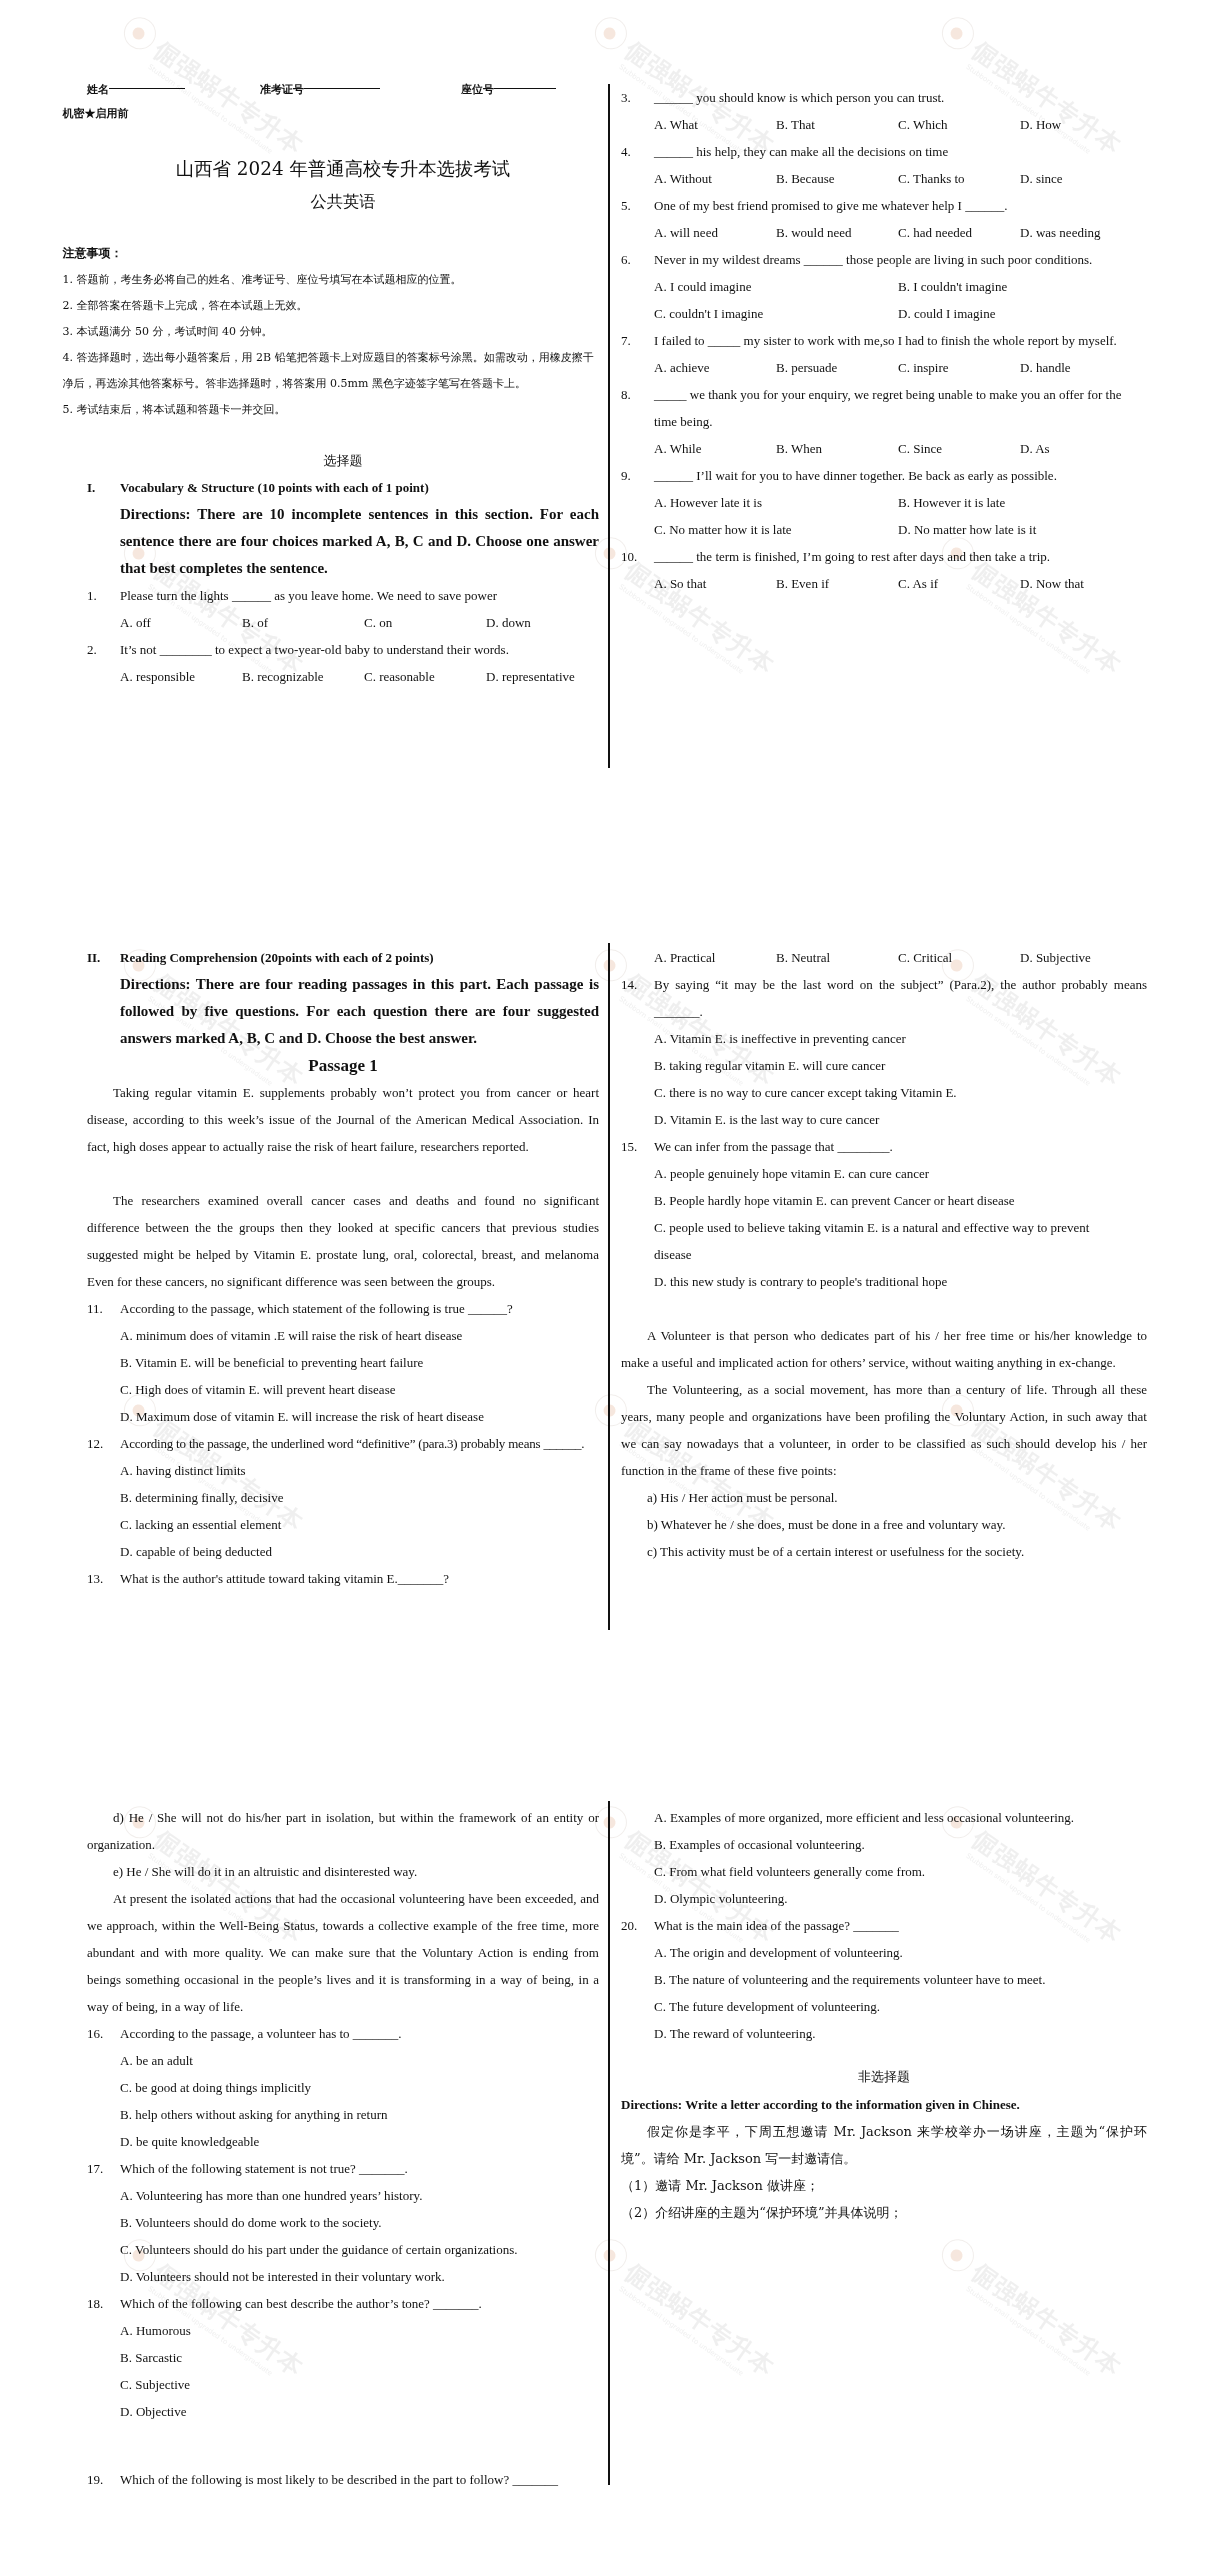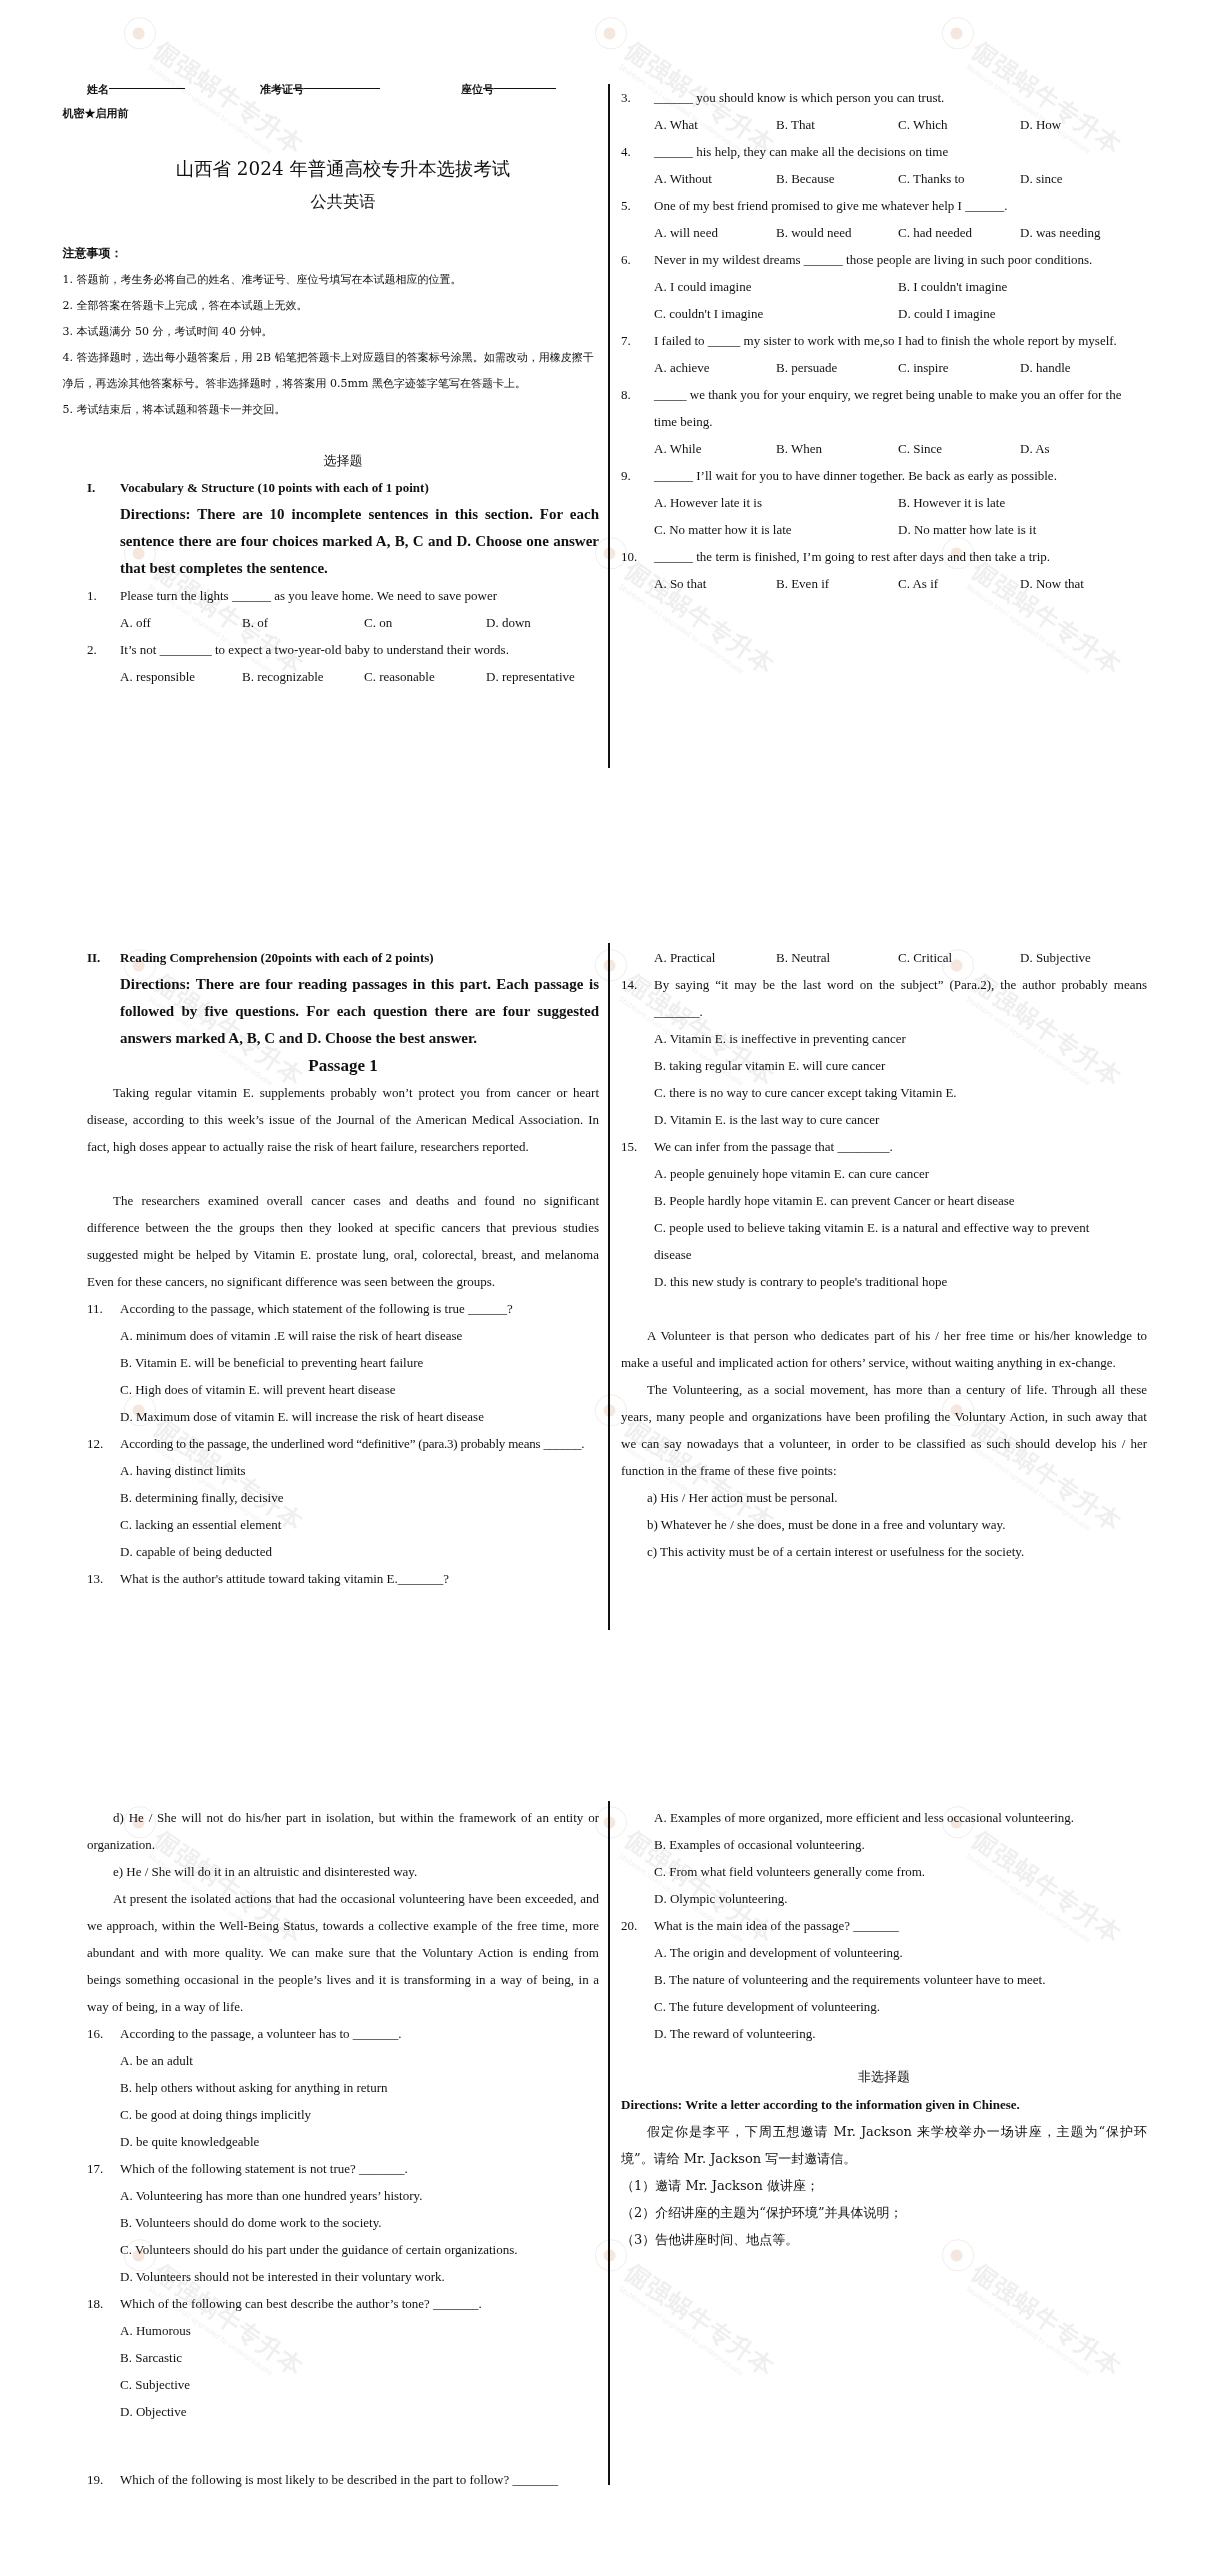--- a/index.html
+++ b/index.html
@@ -388,22 +388,22 @@
     <div class="item wrapflush">d) He / She will not do his/her part in isolation, but within the framework of an entity or organization.</div>
     <div class="item">e) He / She will do it in an altruistic and disinterested way.</div>
     <div class="para">At present the isolated actions that had the occasional volunteering have been exceeded, and we approach, within the Well-Being Status, towards a collective example of the free time, more abundant and with more quality. We can make sure that the Voluntary Action is ending from beings something occasional in the people’s lives and it is transforming in a way of being, in a way of being, in a way of life.</div>
 
     <div>
       <div class="q">
           <span class="num">16.</span>
           <span class="txt">According to the passage, a volunteer has to  _______.</span>
         </div>
       <div class="optv">A. be an adult</div>
+      <div class="optv">C. be good at doing things implicitly</div>
       <div class="optv">B. help others without asking for anything in return</div>
-      <div class="optv">C. be good at doing things implicitly</div>
       <div class="optv">D. be quite knowledgeable</div>
     </div>
     <div>
       <div class="q">
           <span class="num">17.</span>
           <span class="txt">Which of the following statement is not true?  _______.</span>
         </div>
       <div class="optv">A. Volunteering has more than one hundred years’ history.</div>
       <div class="optv">B. Volunteers should do dome work to the society.</div>
       <div class="optv">C. Volunteers should do his part under the guidance of certain organizations.</div>
@@ -445,16 +445,15 @@
       <div class="optv">C. The future development of volunteering.</div>
       <div class="optv">D. The reward of volunteering.</div>
     </div>
     <div style="height:16.3px;"></div>
     <div class="center-h cn">非选择题</div>
     <div style="height:1.1px;"></div>
     <div class="line bold">Directions: Write a letter according to the information given in Chinese.</div>
     <div class="para cn">假定你是李平，下周五想邀请 Mr. Jackson 来学校举办一场讲座，主题为“保护环境”。请给 Mr. Jackson 写一封邀请信。</div>
     <div class="line cn">（1）邀请 Mr. Jackson 做讲座；</div>
     <div class="line cn">（2）介绍讲座的主题为“保护环境”并具体说明；</div>
-    <div class="line cn">（3）告他讲座时间、地点等。</div>
   </div>
 </div>
 
 
 </body></html>

